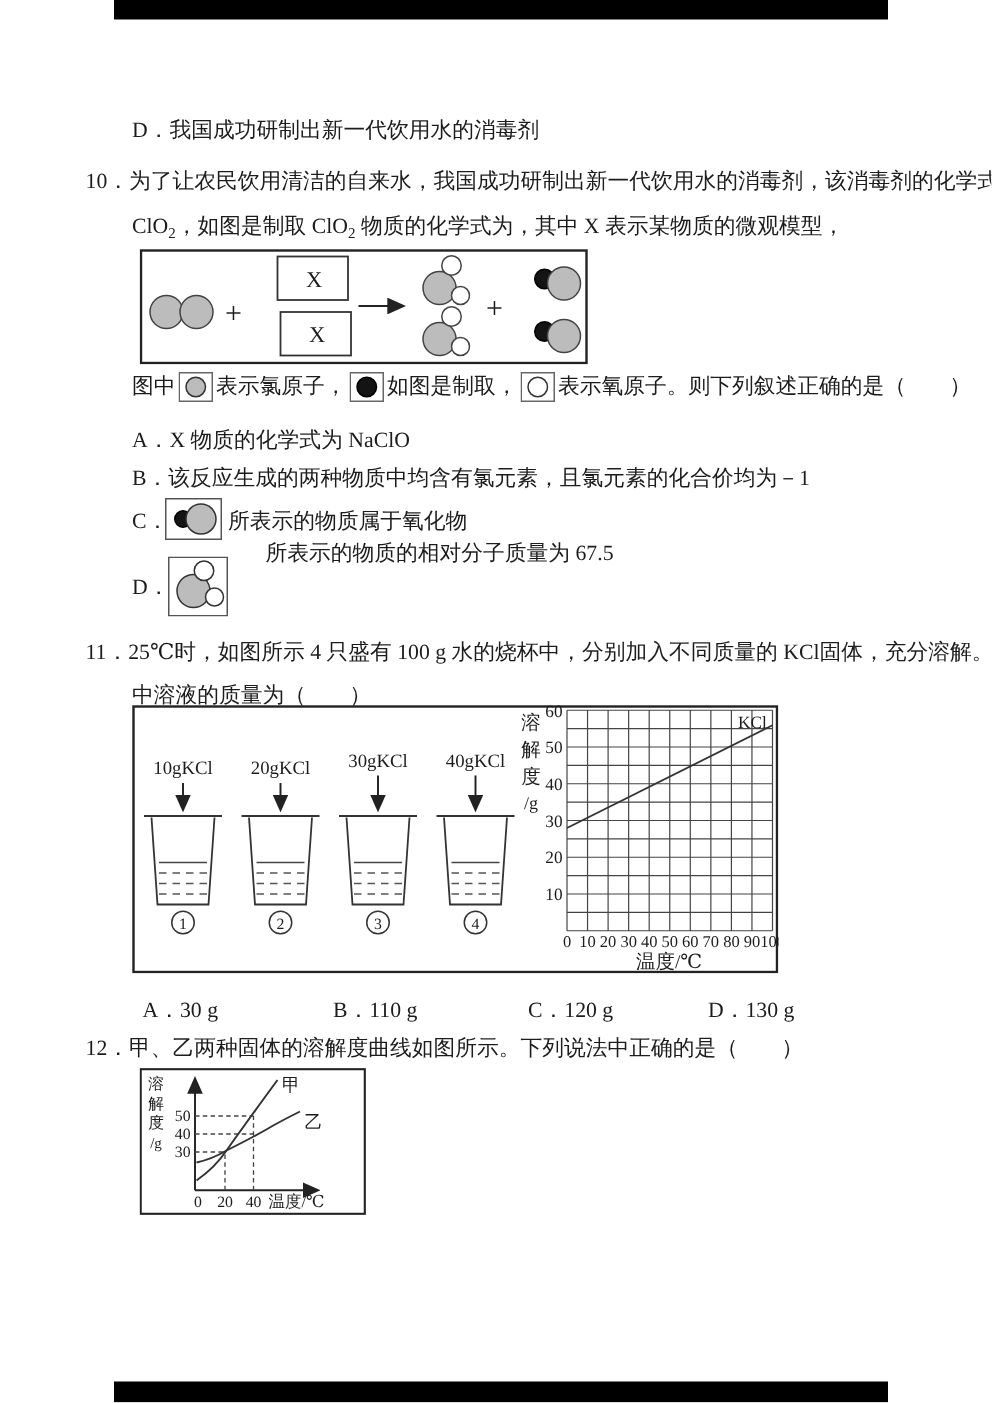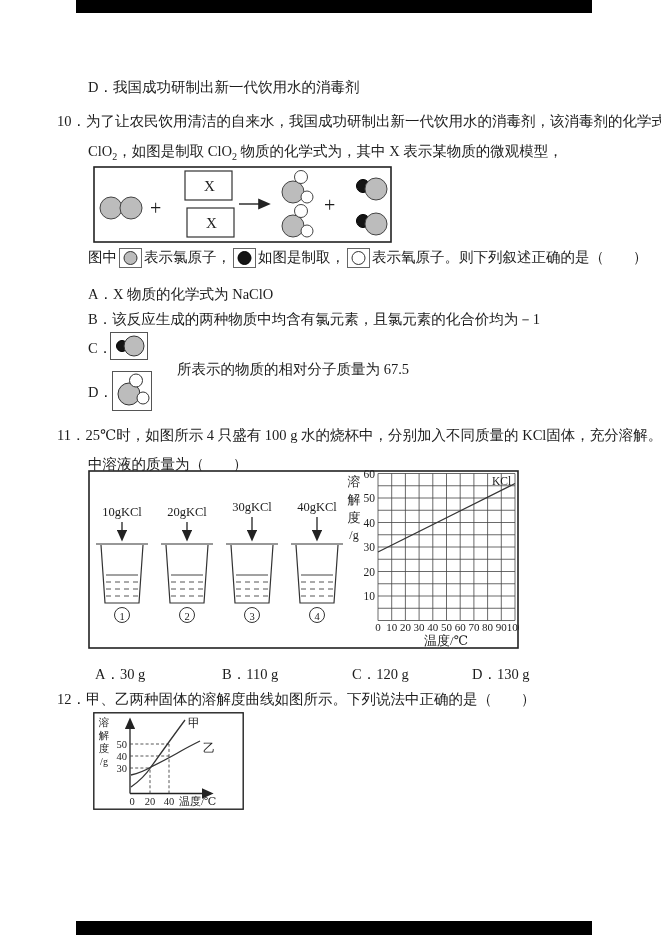--- a/index.html
+++ b/index.html
@@ -96,20 +96,21 @@
   <div class="t" style="left:88px;top:310px;">B．该反应生成的两种物质中均含有氯元素，且氯元素的化合价均为－1</div>
 
   <div class="t" style="left:88px;top:339px;">C．</div>
   <div style="position:absolute;left:110px;top:332px;">
     <svg width="38" height="28">
       <rect x="0.5" y="0.5" width="37" height="27" fill="#fff" stroke="#555"></rect>
       <circle cx="12" cy="14" r="5.5" fill="#141414" stroke="#000"></circle>
       <circle cx="24" cy="14" r="10" fill="#bcbcbc" stroke="#333"></circle>
     </svg>
   </div>
+  <div class="t" style="left:152px;top:339px;">所表示的物质属于氧化物</div>
 
   <div class="t" style="left:88px;top:383px;">D．</div>
   <div style="position:absolute;left:112px;top:371px;">
     <svg width="40" height="40">
       <rect x="0.5" y="0.5" width="39" height="39" fill="#fff" stroke="#555"></rect>
       <circle cx="17" cy="23" r="11" fill="#bcbcbc" stroke="#333"></circle>
       <circle cx="24" cy="9.5" r="6.5" fill="#fff" stroke="#333"></circle>
       <circle cx="31" cy="27" r="6" fill="#fff" stroke="#333"></circle>
     </svg>
   </div>

